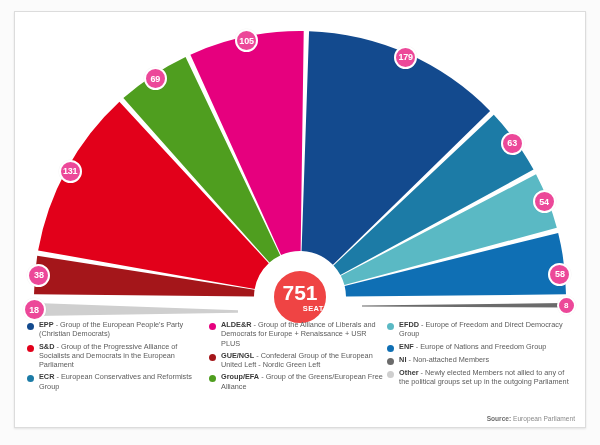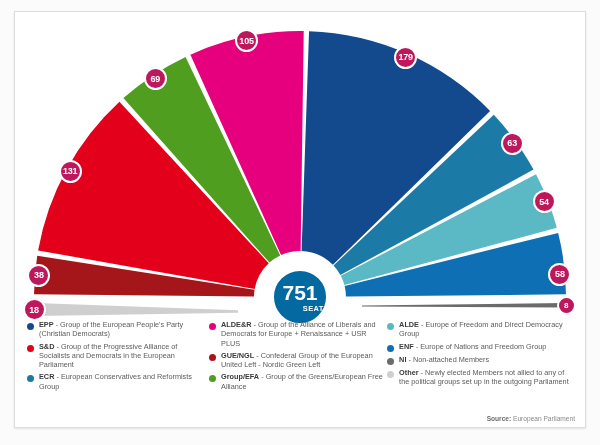--- a/index.html
+++ b/index.html
@@ -28,40 +28,40 @@
     left: 0; top: 0;
     width: 570px; height: 305px;
   }
   #hemicycle { position: absolute; left: 0; top: 0; }
 
   .badge {
     position: absolute;
     width: 23px; height: 23px;
     margin-left: -11.5px; margin-top: -11.5px;
     border-radius: 50%;
-    background: #be185d;
+    background: #ec4899;
     border: 2px solid #ffffff;
     color: #ffffff;
     font-size: 9px;
     font-weight: bold;
     display: flex;
     align-items: center;
     justify-content: center;
     letter-spacing: -0.2px;
     box-shadow: 0 0 0 0.5px rgba(0,0,0,0.04);
   }
   .badge.small { width: 19px; height: 19px; margin-left:-9.5px; margin-top:-9.5px; font-size: 8px; }
 
   #center-hub {
     position: absolute;
     left: 285px; top: 285px;
     width: 58px; height: 58px;
     margin-left: -29px; margin-top: -29px;
     border-radius: 50%;
-    background: #0369a1;
+    background: #ef4444;
     border: 3px solid #ffffff;
     color: #ffffff;
     display: flex;
     flex-direction: column;
     align-items: center;
     justify-content: center;
     line-height: 1;
   }
   #center-hub .hub-num { font-size: 21px; font-weight: bold; letter-spacing: 0px; }
   #center-hub .hub-lbl { font-size: 7.5px; font-weight: bold; letter-spacing: 0.4px; margin-top: 2px; padding-left: 32px; }
@@ -170,21 +170,21 @@
             <span class="legend-text"><span class="abbr">GUE/NGL</span><span> - </span><span>Confederal Group of the European United Left - Nordic Green Left</span></span>
           </div>
           <div class="legend-item">
             <span class="legend-dot" style="background: rgb(79, 158, 31);"></span>
             <span class="legend-text"><span class="abbr">Group/EFA</span><span> - </span><span>Group of the Greens/European Free Alliance</span></span>
           </div>
         </div>
       <div class="legend-col c3">
           <div class="legend-item">
             <span class="legend-dot" style="background: rgb(90, 185, 196);"></span>
-            <span class="legend-text"><span class="abbr">ALDE</span><span> - </span><span>Europe of Freedom and Direct Democracy Group</span></span>
+            <span class="legend-text"><span class="abbr">EFDD</span><span> - </span><span>Europe of Freedom and Direct Democracy Group</span></span>
           </div>
           <div class="legend-item">
             <span class="legend-dot" style="background: rgb(15, 111, 180);"></span>
             <span class="legend-text"><span class="abbr">ENF</span><span> - </span><span>Europe of Nations and Freedom Group</span></span>
           </div>
           <div class="legend-item">
             <span class="legend-dot" style="background: rgb(107, 107, 107);"></span>
             <span class="legend-text"><span class="abbr">NI</span><span> - </span><span>Non-attached Members</span></span>
           </div>
           <div class="legend-item">

